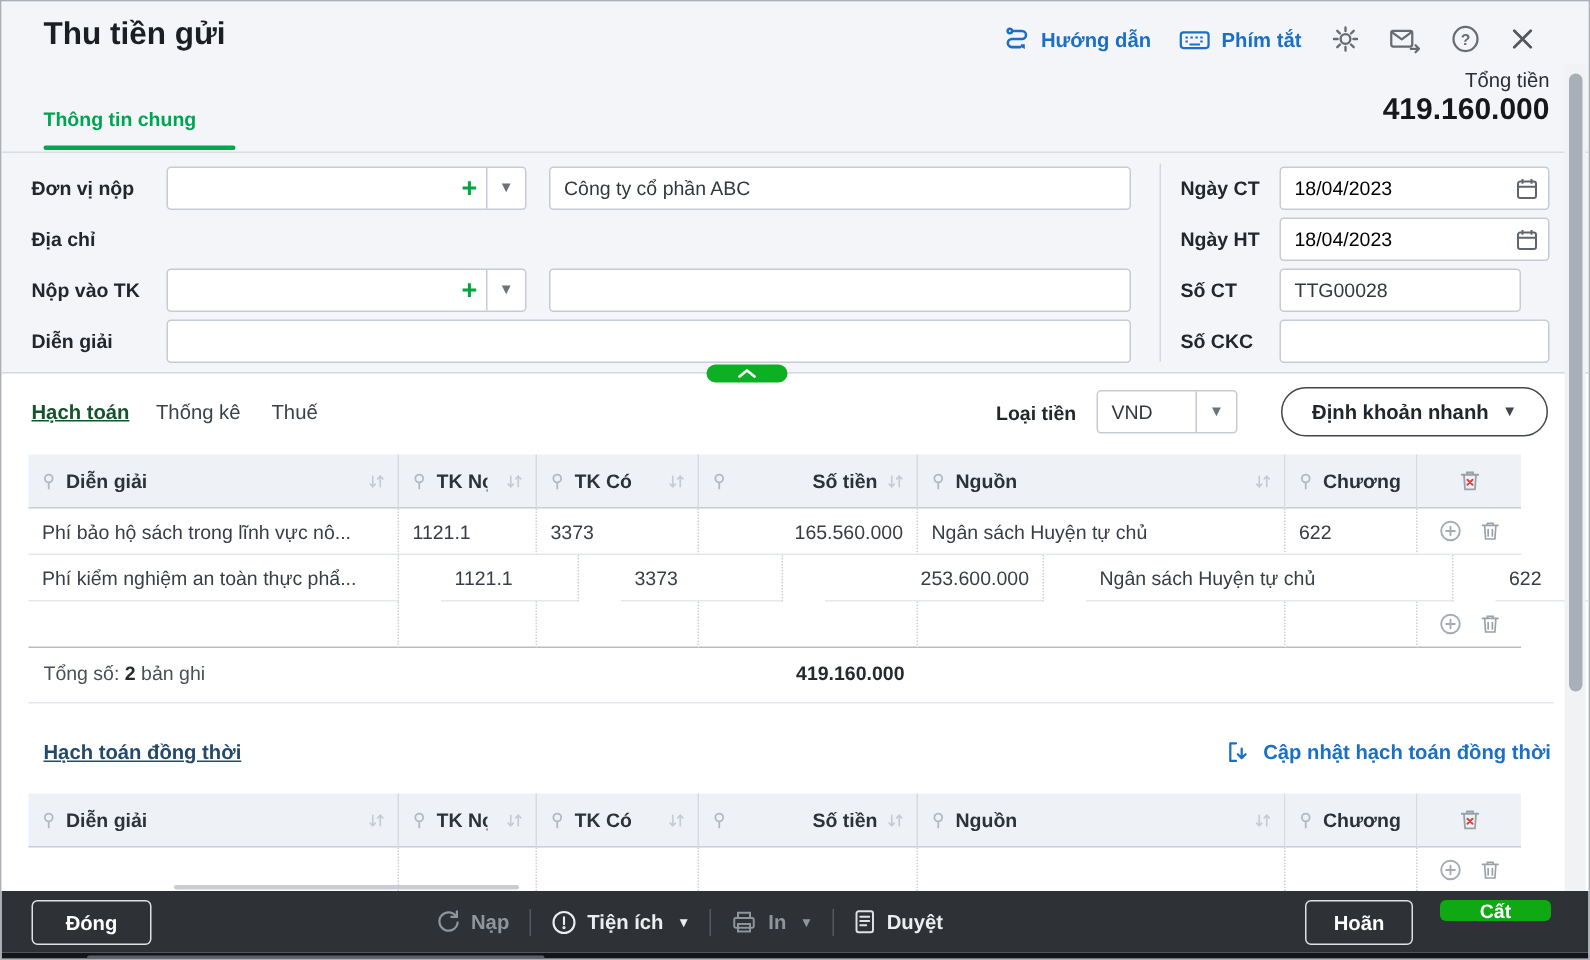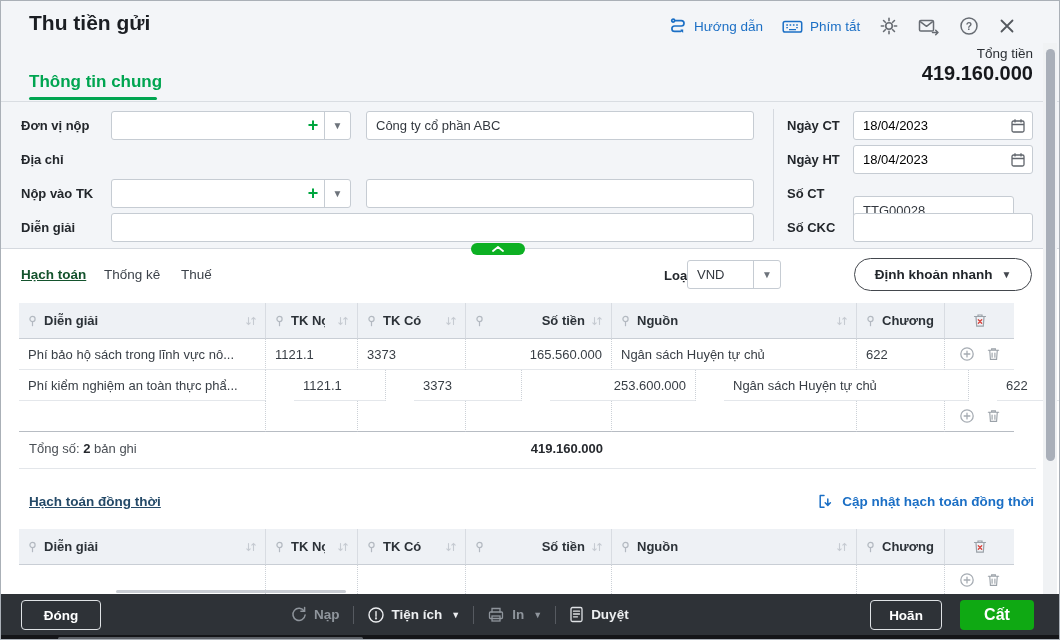--- a/index.html
+++ b/index.html
@@ -4,25 +4,25 @@
 <style>
   * { margin:0; padding:0; box-sizing:border-box; }
   html,body { width:1060px; height:640px; }
   body { font-family:"Liberation Sans", sans-serif; font-size:13px; color:#33383f; background:#fff; }
   .window { position:relative; width:1060px; height:640px; background:#fff; border:1px solid #aab0b7; overflow:hidden; }
 
   
   .top-zone { position:absolute; top:0; left:0; right:0; height:248px; background:#f3f5f8; border-bottom:1px solid #d5d9df; }
   .page-title { position:absolute; left:28px; top:10px; font-size:21px; font-weight:bold; color:#1b1e23; }
   .top-actions { position:absolute; top:13px; left:668px; display:flex; align-items:center; gap:19px; height:24px; }
-  .blue-link { display:flex; align-items:center; gap:7px; color:#1b6fc5; font-size:13.5px; font-weight:400; cursor:pointer; white-space:nowrap; }
+  .blue-link { display:flex; align-items:center; gap:7px; color:#1b6fc5; font-size:13.5px; font-weight:700; cursor:pointer; white-space:nowrap; }
   .icon-btn { display:flex; align-items:center; justify-content:center; cursor:pointer; }
   .total-label { position:absolute; top:45px; right:26px; font-size:13.5px; color:#2b2f34; }
   .total-value { position:absolute; top:61px; right:26px; font-size:20px; font-weight:bold; color:#16181c; }
-  .tab-general { position:absolute; left:28px; top:71px; color:#00a551; font-weight:bold; font-size:17px; }
+  .tab-general { position:absolute; left:28px; top:71px; color:#00a551; font-weight:bold; font-size:13px; }
   .tab-underline { position:absolute; left:28px; top:96px; width:128px; height:3px; background:#00a551; border-radius:2px; }
   .header-border { position:absolute; top:100px; left:0; right:0; border-top:1px solid #d9dde2; }
 
   
   .f-label { position:absolute; font-weight:bold; color:#23272c; white-space:nowrap; }
   .inp { position:absolute; height:29px; background:#fff; border:1px solid #c6ccd3; border-radius:3px; font-family:"Liberation Sans",sans-serif; font-size:13px; color:#33383f; padding:0 9px; outline:none; }
   .combo { position:absolute; height:29px; background:#fff; border:1px solid #c6ccd3; border-radius:3px; display:flex; align-items:stretch; }
   .combo input { border:none; outline:none; flex:1; min-width:0; padding:0 7px; font-family:"Liberation Sans",sans-serif; font-size:13px; background:transparent; }
   .combo .plus { width:22px; display:flex; align-items:center; justify-content:center; color:#00a63f; font-size:18px; font-weight:bold; cursor:pointer; }
   .combo .arrow { width:26px; border-left:1px solid #c6ccd3; display:flex; align-items:center; justify-content:center; color:#6d737b; font-size:10px; cursor:pointer; }
@@ -30,21 +30,21 @@
   .datebox input { border:none; outline:none; flex:1; min-width:0; padding:0 9px; font-family:"Liberation Sans",sans-serif; font-size:13px; }
   .datebox .cal { width:28px; display:flex; align-items:center; justify-content:center; cursor:pointer; }
   .v-divider { position:absolute; left:772px; top:108px; height:132px; border-left:1px solid #d5d9df; }
   .collapse-pill { position:absolute; left:470px; top:242px; width:54px; height:12px; background:#0db023; border-radius:7px; display:flex; align-items:center; justify-content:center; cursor:pointer; z-index:5; }
 
   
   .detail-zone { position:absolute; top:249px; left:0; right:0; height:344px; background:#fff; }
   .sec-tab { position:absolute; font-size:13.5px; color:#3c424a; cursor:pointer; white-space:nowrap; }
   .sec-tab.active { color:#14532d; font-weight:bold; text-decoration:underline; }
   .currency-label { position:absolute; left:663px; top:267px; font-weight:bold; color:#23272c; }
-  .currency-select { position:absolute; left:686px; top:259px; width:94px; height:29px; background:#fff; border:1px solid #c6ccd3; border-radius:3px; display:flex; align-items:stretch; cursor:pointer; }
+  .currency-select { position:absolute; left:730px; top:259px; width:94px; height:29px; background:#fff; border:1px solid #c6ccd3; border-radius:3px; display:flex; align-items:stretch; cursor:pointer; }
   .currency-select .val { flex:1; display:flex; align-items:center; padding-left:9px; }
   .currency-select .arrow { width:27px; border-left:1px solid #c6ccd3; display:flex; align-items:center; justify-content:center; color:#6d737b; font-size:10px; }
   .quick-pill { position:absolute; left:853px; top:257px; width:178px; height:33px; border:1px solid #43474d; border-radius:17px; background:#fff; display:flex; align-items:center; justify-content:center; gap:9px; font-weight:bold; color:#22262b; font-size:13.5px; cursor:pointer; }
   .quick-pill .caret { font-size:10px; color:#43474d; }
 
   
   .grid-table { position:absolute; left:18px; width:995px; display:grid; grid-template-columns:247px 92px 108px 146px 245px 88px 69px; }
   .th { height:36px; background:#eef1f5; border-bottom:1px solid #c9ced5; border-right:1px solid #d8dce2; display:flex; align-items:center; padding:0 8px; font-weight:bold; color:#2c3238; gap:6px; }
   .th.last { border-right:none; justify-content:center; }
   .th .lbl { white-space:nowrap; overflow:hidden; }
@@ -60,21 +60,21 @@
   .footer-divider { position:absolute; left:18px; top:467px; width:1017px; border-top:1px solid #e3e6ea; }
 
   .simul-title { position:absolute; left:28px; top:493px; font-size:13.5px; font-weight:bold; color:#254a68; text-decoration:underline; cursor:pointer; }
   .update-link { position:absolute; right:25px; top:492px; display:flex; align-items:center; gap:8px; color:#1b6fc5; font-size:13.5px; font-weight:600; cursor:pointer; }
 
   
   .toolbar { position:absolute; left:0; right:0; top:593px; height:41px; background:#2e3237; }
   .btn-outline { position:absolute; top:6px; height:30px; border:1px solid #dfe2e5; border-radius:4px; background:transparent; color:#fff; font-weight:bold; font-size:13.5px; font-family:"Liberation Sans",sans-serif; cursor:pointer; }
   .btn-close { left:20px; width:80px; }
   .btn-postpone { left:869px; width:72px; }
-  .btn-save { position:absolute; left:959px; top:6px; width:74px; height:30px; background:#0fa913; border:none; border-radius:4px; color:#fff; font-weight:bold; font-size:16px; font-family:"Liberation Sans",sans-serif; cursor:pointer; }
+  .btn-save { position:absolute; left:959px; top:6px; width:74px; height:14px; background:#0fa913; border:none; border-radius:4px; color:#fff; font-weight:bold; font-size:13px; font-family:"Liberation Sans",sans-serif; cursor:pointer; }
   .tb-group { position:absolute; left:289px; top:0; height:41px; display:flex; align-items:center; gap:13px; }
   .tb-item { display:flex; align-items:center; gap:7px; font-size:13.5px; font-weight:600; cursor:pointer; white-space:nowrap; }
   .tb-item.dim { color:#8f959c; }
   .tb-item.lit { color:#eceef0; }
   .tb-divider { width:1px; height:18px; background:#565a60; }
   .tb-caret { font-size:9px; margin-left:2px; }
   .h-scrollline { position:absolute; left:115px; top:589px; width:230px; height:3px; background:#c9cdd3; border-radius:2px; }
   .bottom-strip { position:absolute; left:0; right:0; top:634px; height:6px; background:#141518; }
   .bottom-hint { position:absolute; left:57px; top:636px; width:305px; height:3px; background:#5c6066; border-radius:2px; }
 
@@ -185,21 +185,21 @@
     </div>
     <div class="datebox" style="left:852px; top:144px; width:180px;">
       <input value="18/04/2023" style="">
       <span class="cal">
         <svg width="16" height="16" viewBox="0 0 16 16" fill="none" stroke="#60656c" stroke-width="1.3">
           <rect x="2" y="3" width="12" height="11" rx="1.5"></rect>
           <path d="M2 6.5h12 M5 1.3v3.2 M11 1.3v3.2"></path>
         </svg>
       </span>
     </div>
-    <input class="inp" style="left: 852px; top: 195px; width: 161px;" value="TTG00028">
+    <input class="inp" style="left: 852px; top: 178px; width: 161px;" value="TTG00028">
     <input class="inp" style="left: 852px; top: 212px; width: 180px;" value="">
   </div>
 
   <div class="collapse-pill">
     <svg width="12" height="6" viewBox="0 0 12 6" fill="none" stroke="#fff" stroke-width="1.8" stroke-linecap="round">
       <path d="M1 5 6 1l5 4"></path>
     </svg>
   </div>
 
   <div class="detail-zone"></div>

